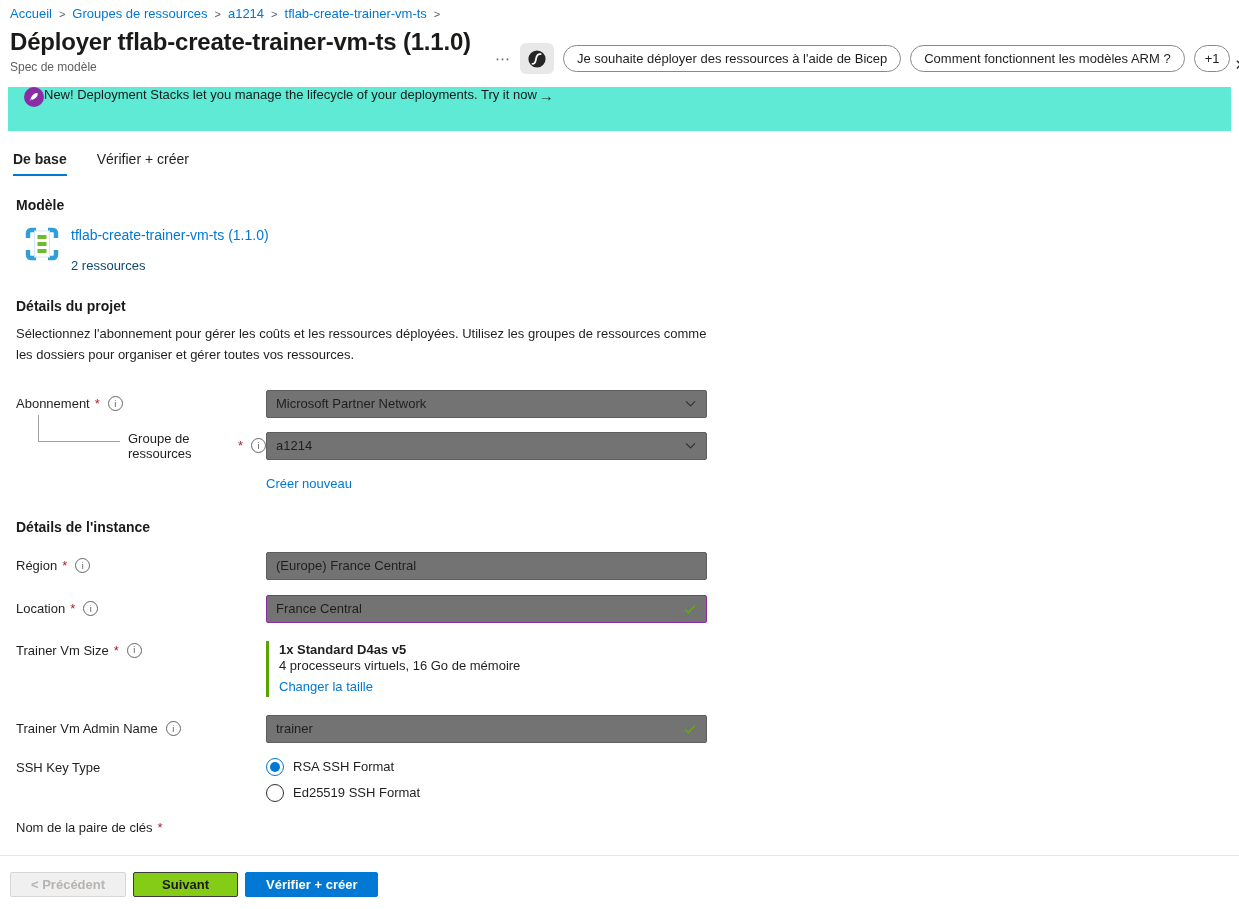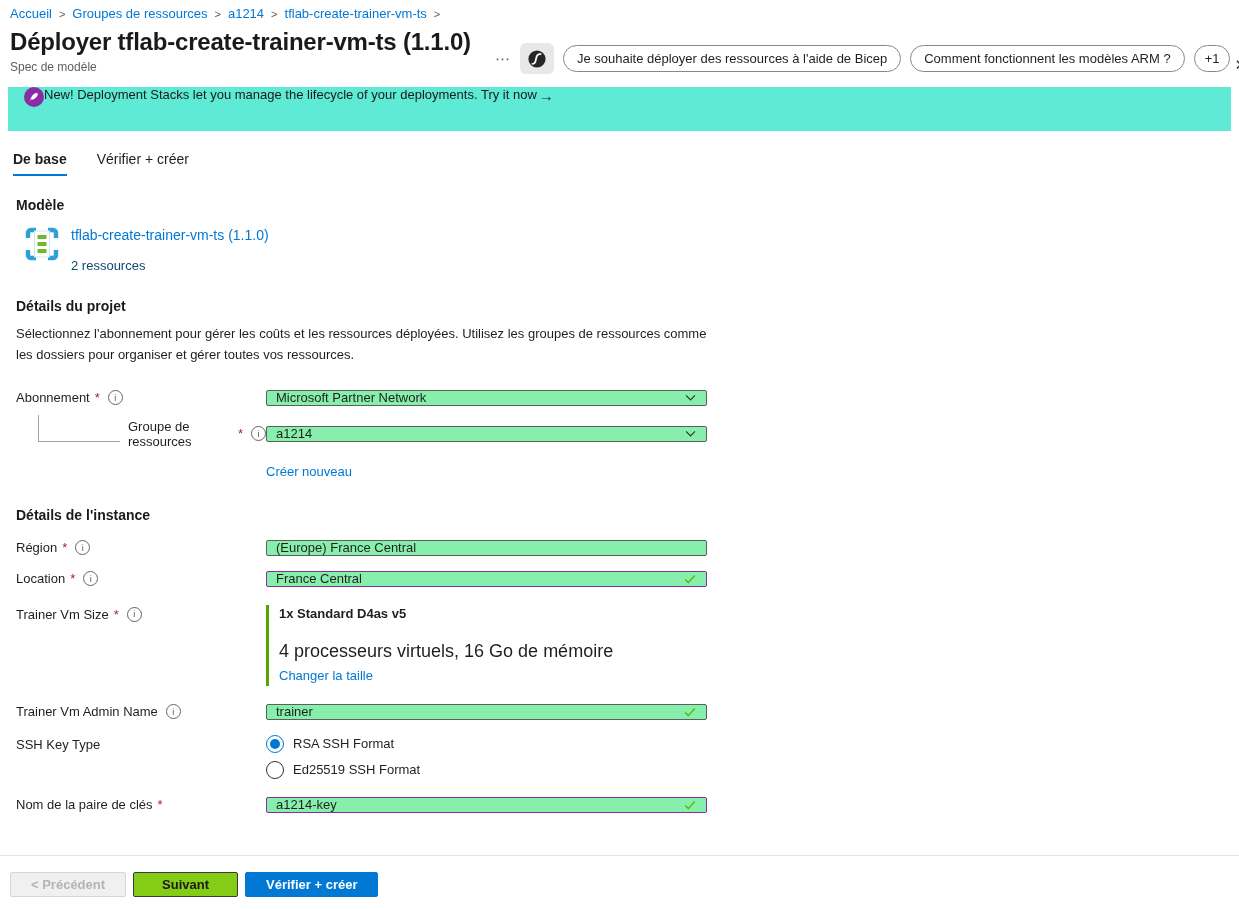--- a/index.html
+++ b/index.html
@@ -49,32 +49,32 @@
 
   
   .form { margin-top:24px; }
   .form-row { display:flex; align-items:center; margin-bottom:15px; }
   .form-row.top { align-items:flex-start; }
   .label-col { width:250px; flex:0 0 250px; font-size:13px; display:flex; align-items:center; gap:5px; }
   .label-col.indent { padding-left:112px; }
   .req { color:#a4262c; }
   .info-icon { width:15px; height:15px; border:1px solid #666; border-radius:50%; color:#555; font-size:9px; display:inline-flex; align-items:center; justify-content:center; margin-left:3px; cursor:pointer; flex:0 0 auto; }
   .field-col { width:441px; }
-  .control { height:16px; border:1px solid #605e5c; border-radius:2px; background:#86efac; display:flex; align-items:center; justify-content:space-between; padding:0 9px; font-size:13px; cursor:pointer; }
+  .control { height:28px; border:1px solid #605e5c; border-radius:2px; background:#737373; display:flex; align-items:center; justify-content:space-between; padding:0 9px; font-size:13px; cursor:pointer; }
   .control.valid { border-color:#8a2da5; }
   .nested { position:relative; }
   .connector { position:absolute; left:22px; top:25px; width:82px; height:27px; border-left:1px solid #a3a2a0; border-bottom:1px solid #a3a2a0; }
   .nested .form-row { margin-bottom:13px; }
   .link-row { margin:6px 0 0 250px; }
   .blue-link { color:#0078d4; font-size:13px; text-decoration:none; cursor:pointer; }
   #instance-heading { margin:27px 0 17px; }
 
   .vmsize { border-left:3px solid #57a300; padding:1px 0 2px 10px; }
   .vmsize-title { font-size:13px; font-weight:700; }
-  .vmsize-specs { font-size:18px; margin-top:20px; }
+  .vmsize-specs { font-size:13px; margin-top:1px; }
   .vmsize-link { display:inline-block; margin-top:6px; }
 
   .radio-option { display:flex; align-items:center; gap:9px; font-size:13px; margin-bottom:8px; cursor:pointer; }
   .radio { width:18px; height:18px; border-radius:50%; border:1px solid #323130; position:relative; flex:0 0 auto; background:#fff; }
   .radio.checked { border-color:#0078d4; }
   .radio.checked::after { content:""; position:absolute; left:3px; top:3px; width:10px; height:10px; border-radius:50%; background:#0078d4; }
   .row-gap-lg { margin-bottom:18px; }
   .row-ssh-type { margin-bottom:10px; }
 
   
@@ -273,28 +273,20 @@
             <span>Ed25519 SSH Format</span>
           </div>
         </div>
       </div>
 
       <div class="form-row">
         <div class="label-col">
           <span>Nom de la paire de clés</span>
             <span class="req">*</span>
         </div>
-        <div class="field-col">
-          <div class="control valid">
-            <span>a1214-key</span>
-            <svg width="14" height="14" viewBox="0 0 16 16">
-                <path d="M2.5 8.5l3.6 3.6L13.5 4" stroke="#5db300" stroke-width="1.5" fill="none"></path>
-              </svg>
-          </div>
-        </div>
       </div>
 
     </div>
   </main>
 
   <footer class="footer">
     <button class="btn btn-prev" disabled="">&lt; Précédent</button>
     <button class="btn btn-next">Suivant</button>
     <button class="btn btn-primary">Vérifier + créer</button>
   </footer>

